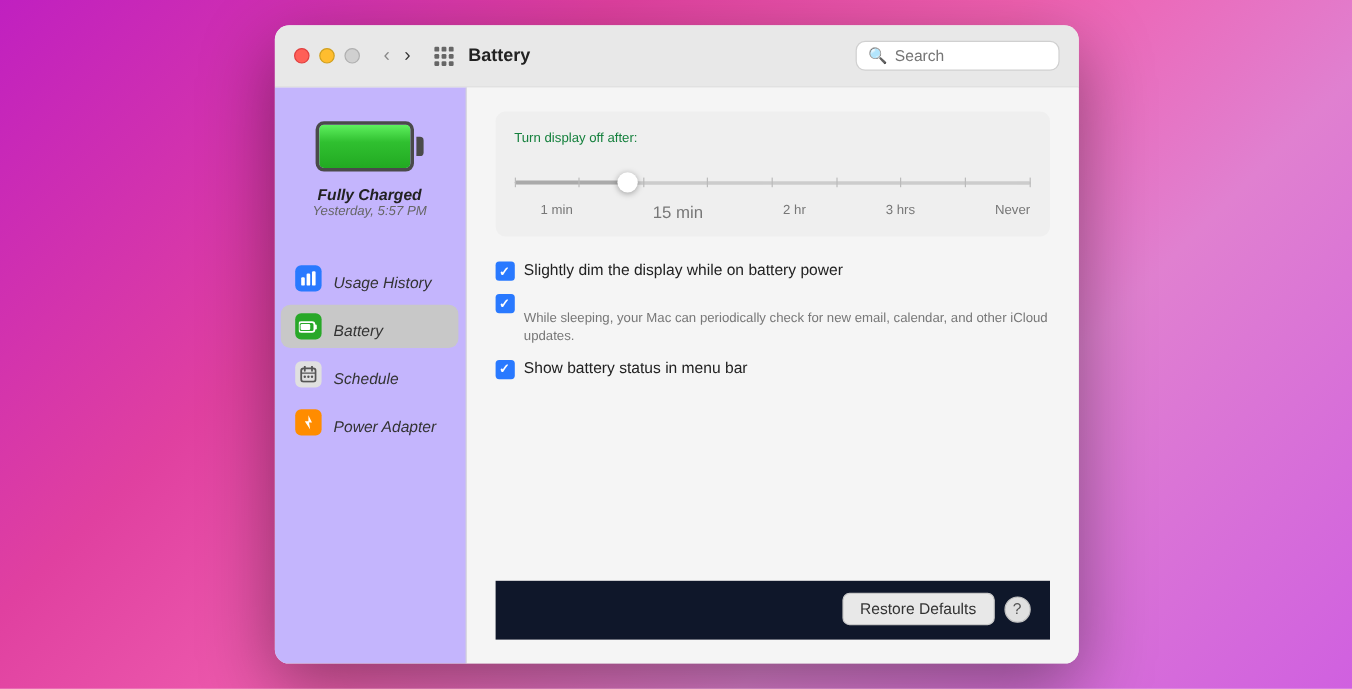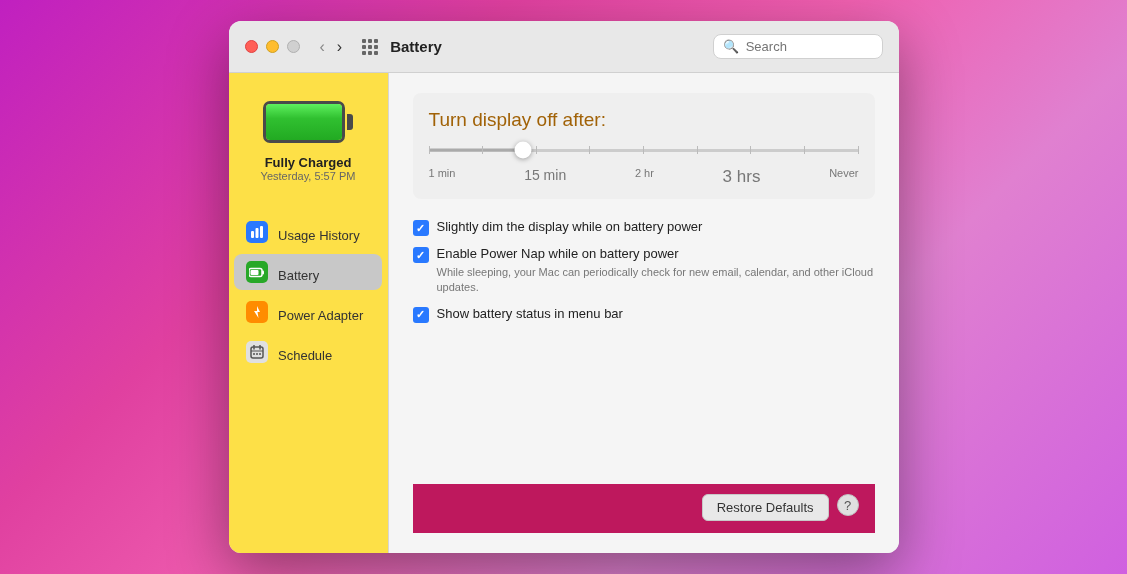--- a/index.html
+++ b/index.html
@@ -118,27 +118,28 @@
     }
 
     .content-area {
       display: flex;
       flex: 1;
       min-height: 480px;
     }
 
     .sidebar {
       width: 160px;
-      background: #fde047;
+      background: #c4b5fd;
       padding: 16px 0;
       display: flex;
       flex-direction: column;
       align-items: center;
       gap: 4px;
       border-right: 1px solid #d5d5d5;
+      font-style: italic;
     }
 
     .battery-display {
       display: flex;
       flex-direction: column;
       align-items: center;
       margin-bottom: 20px;
       padding: 8px;
     }
 
@@ -194,23 +195,23 @@
       gap: 16px;
     }
 
     .display-section {
       background: #efefef;
       border-radius: 8px;
       padding: 16px 16px 12px;
     }
 
     .section-label {
-      font-size: 19px;
-      color: #a16207;
-      margin-bottom: 8px;
+      font-size: 11px;
+      color: #15803d;
+      margin-bottom: 20px;
     }
 
     .checkbox-section {
       display: flex;
       flex-direction: column;
       gap: 10px;
       margin-top: 4px;
     }
 
     .checkbox-row {
@@ -239,30 +240,31 @@
 
     .checkbox-label {
       font-size: 13px;
       color: #222;
       line-height: 1.3;
     }
 
     .checkbox-sublabel {
       font-size: 11px;
       color: #777;
-      margin-top: 2px;
+      margin-top: 14px;
       line-height: 1.4;
     }
 
     .footer {
       display: flex;
       justify-content: flex-end;
+      align-items: center;
       padding: 10px 16px 12px;
       gap: 8px;
-      background: #be185d;
+      background: #0f172a;
     }
 
     .restore-btn {
       background: #e8e8e8;
       border: 1px solid #c8c8c8;
       border-radius: 6px;
       padding: 5px 14px;
       font-size: 13px;
       color: #333;
       cursor: pointer;
@@ -410,42 +412,42 @@
           <svg width="16" height="11" viewBox="0 0 16 11" fill="white">
             <rect x="0" y="1.5" width="13" height="8" rx="2" stroke="white" stroke-width="1.5" fill="none"></rect>
             <rect x="1.5" y="3" width="8" height="5" rx="1" fill="white"></rect>
             <rect x="13" y="3.5" width="2" height="4" rx="1" fill="white"></rect>
           </svg>
         </div>
         <span>Battery</span>
       </div>
 
       <div class="sidebar-item">
-        <div class="sidebar-icon icon-orange">
-          <svg width="14" height="14" viewBox="0 0 14 14" fill="white">
-            <polygon points="7,1 10,7 7.5,7 8.5,13 4,6 7,6"></polygon>
-          </svg>
-        </div>
-        <span>Power Adapter</span>
-      </div>
-
-      <div class="sidebar-item">
         <div class="sidebar-icon" style="background:#e0e0e0;">
           <svg width="14" height="14" viewBox="0 0 14 14" fill="#555">
             <rect x="1" y="2" width="12" height="11" rx="2" stroke="#555" stroke-width="1.5" fill="none"></rect>
             <line x1="4" y1="0" x2="4" y2="4" stroke="#555" stroke-width="1.5" stroke-linecap="round"></line>
             <line x1="10" y1="0" x2="10" y2="4" stroke="#555" stroke-width="1.5" stroke-linecap="round"></line>
             <line x1="1" y1="6" x2="13" y2="6" stroke="#555" stroke-width="1"></line>
             <circle cx="4" cy="9" r="1" fill="#555"></circle>
             <circle cx="7" cy="9" r="1" fill="#555"></circle>
             <circle cx="10" cy="9" r="1" fill="#555"></circle>
           </svg>
         </div>
         <span>Schedule</span>
       </div>
+
+      <div class="sidebar-item">
+        <div class="sidebar-icon icon-orange">
+          <svg width="14" height="14" viewBox="0 0 14 14" fill="white">
+            <polygon points="7,1 10,7 7.5,7 8.5,13 4,6 7,6"></polygon>
+          </svg>
+        </div>
+        <span>Power Adapter</span>
+      </div>
     </div>
 
     <div class="main-content">
 
       <div class="display-section">
         <div class="section-label">Turn display off after:</div>
 
         <div class="slider-wrapper">
           <div class="slider-bg">
             <div style="position:absolute;top:50%;left:0;right:78%;height:3px;background:#aaa;border-radius:2px;transform:translateY(-50%);"></div>
@@ -459,45 +461,44 @@
               <span style="width:1px;height:8px;background:#bbb;display:inline-block;"></span>
               <span style="width:1px;height:8px;background:#bbb;display:inline-block;"></span>
               <span style="width:1px;height:8px;background:#bbb;display:inline-block;"></span>
               <span style="width:1px;height:8px;background:#bbb;display:inline-block;"></span>
             </div>
           </div>
           <div class="slider-handle"></div>
         </div>
 
         <div style="display:flex;justify-content:space-between;margin-top:6px;">
-          <span style="font-size:11px;color:#777;">1 min</span>
+          <span style="font-size:11px;color:#777;margin-left:22px;">1 min</span>
           <span style="font-size:14px;color:#777;">15 min</span>
           <span style="font-size:11px;color:#777;">2 hr</span>
-          <span style="font-size:17px;color:#777;">3 hrs</span>
+          <span style="font-size:11px;color:#777;">3 hrs</span>
           <span style="font-size:11px;color:#777;">Never</span>
         </div>
       </div>
 
       <div class="checkbox-section">
 
         <div class="checkbox-row">
           <div class="checkbox-box">
             <span class="checkmark">✓</span>
           </div>
           <div>
             <div class="checkbox-label">Slightly dim the display while on battery power</div>
           </div>
         </div>
 
         <div class="checkbox-row">
           <div class="checkbox-box">
             <span class="checkmark">✓</span>
           </div>
           <div>
-            <div class="checkbox-label">Enable Power Nap while on battery power</div>
             <div class="checkbox-sublabel">While sleeping, your Mac can periodically check for new email, calendar, and other iCloud updates.</div>
           </div>
         </div>
 
         <div class="checkbox-row">
           <div class="checkbox-box">
             <span class="checkmark">✓</span>
           </div>
           <div>
             <div class="checkbox-label">Show battery status in menu bar</div>

